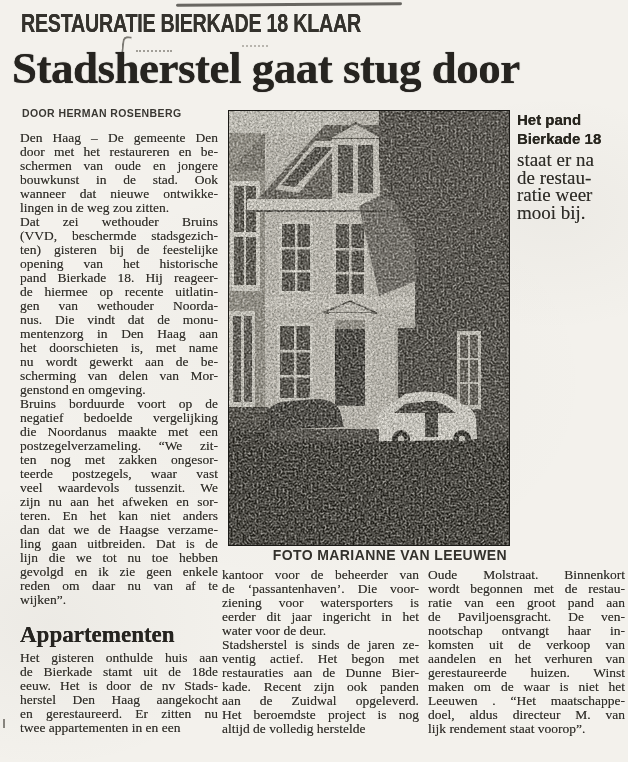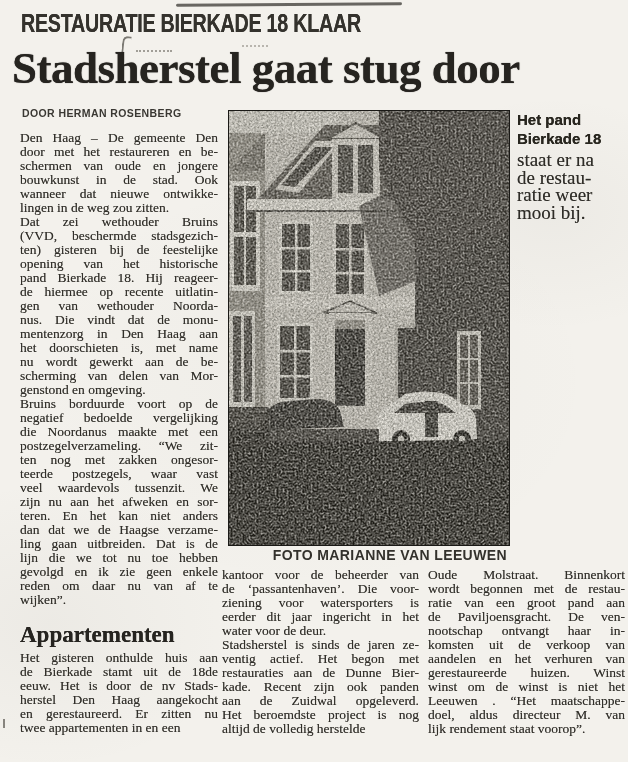--- a/index.html
+++ b/index.html
@@ -272,20 +272,20 @@
   <div id="col-right" class="col">
     <div class="paras">
         <div class="tline">Oude Molstraat. Binnenkort</div>
         <div class="tline">wordt begonnen met de restau-</div>
         <div class="tline">ratie van een groot pand aan</div>
         <div class="tline">de Paviljoensgracht. De ven-</div>
         <div class="tline">nootschap ontvangt haar in-</div>
         <div class="tline">komsten uit de verkoop van</div>
         <div class="tline">aandelen en het verhuren van</div>
         <div class="tline">gerestaureerde huizen. Winst</div>
-        <div class="tline">winst om de winst is niet het</div>
+        <div class="tline">maken om de waar is niet het</div>
         <div class="tline">Leeuwen . “Het maatschappe-</div>
         <div class="tline">doel, aldus directeur M. van</div>
         <div class="tline plast">lijk rendement staat voorop”.</div>
       </div>
   </div>
 
 </div>
 
 </body></html>

